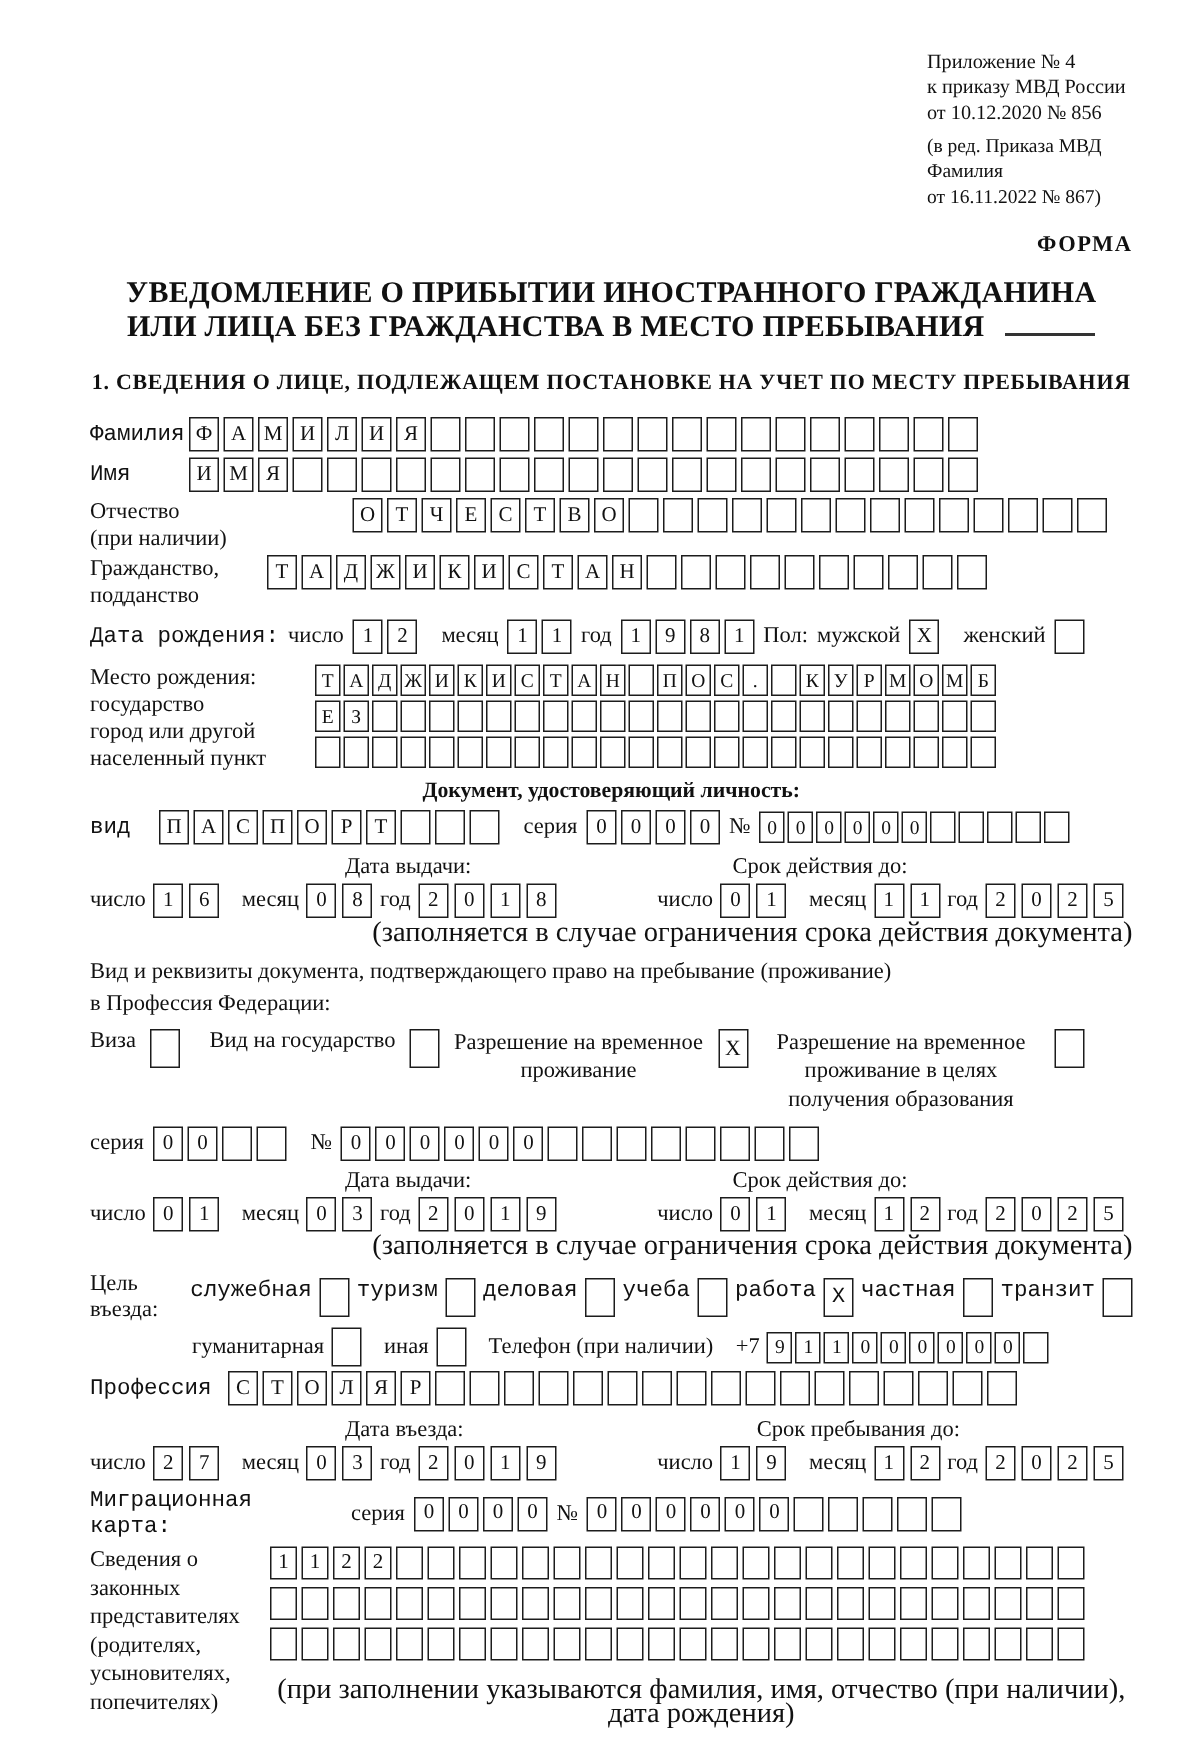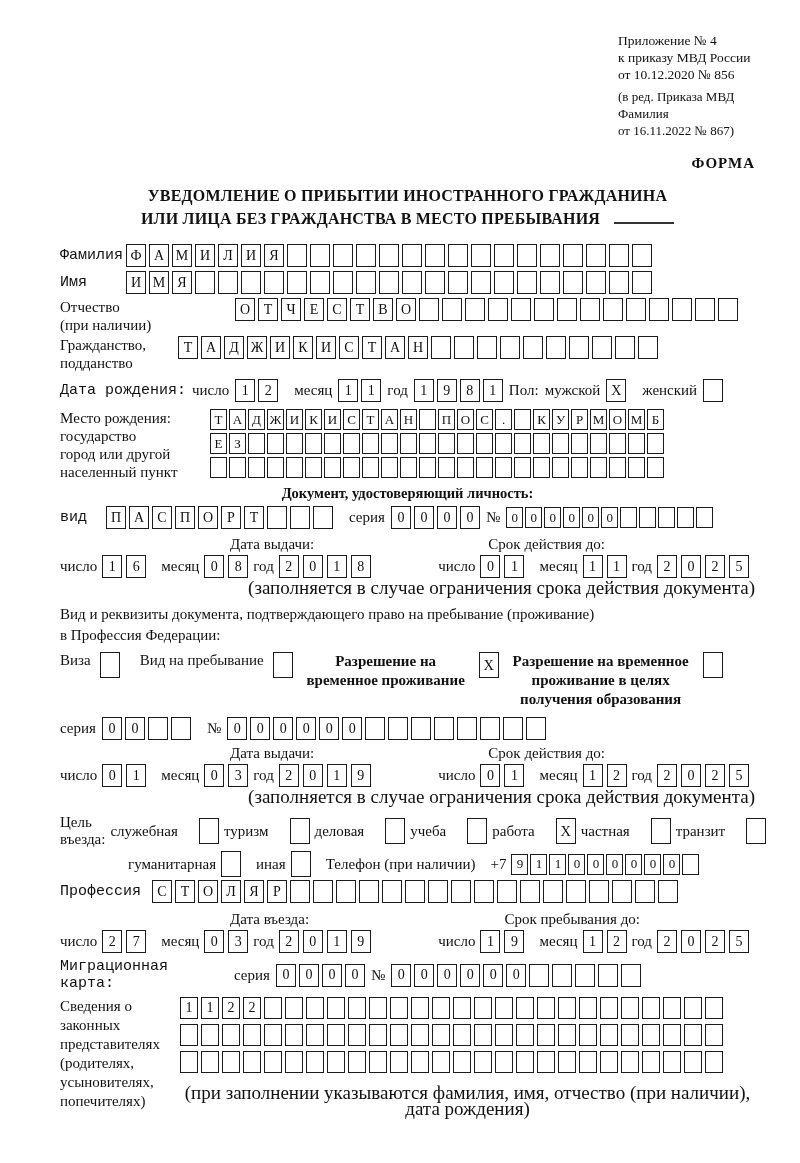--- a/index.html
+++ b/index.html
@@ -4,21 +4,21 @@
 <style>
   html,body{margin:0;padding:0;width:800px;height:1163px;background:#fff;overflow:hidden;}
   body{font-family:"Liberation Serif","DejaVu Serif",serif;color:#111;font-size:15px;}
   .page{box-sizing:border-box;width:800px;height:1163px;padding:32px 45px 12px 60px;position:relative;}
 
   
   .hdr{margin-left:558px;font-size:13.5px;line-height:17px;}
   .hdr .grp2{margin-top:5px;font-size:13px;}
   .forma{text-align:right;font-weight:bold;margin-top:16px;font-size:15px;letter-spacing:1px;}
 
-  .title{text-align:center;font-weight:bold;font-size:16px;line-height:23px;margin-top:12px;letter-spacing:.2px;}
+  .title{text-align:center;font-weight:bold;font-size:20px;line-height:23px;margin-top:12px;letter-spacing:.2px;}
   .t-underline{display:inline-block;width:60px;border-bottom:2.2px solid #333;margin-left:14px;}
   .sec{font-weight:bold;font-size:14.6px;margin-top:17px;text-align:center;letter-spacing:.5px;}
 
   
   .row{display:flex;align-items:center;margin-top:4px;}
   .row.top{align-items:flex-start;}
   .lbl{flex-shrink:0;font-family:Liberation Mono, monospace;}
   .w66{width:66px;}
   .w118{width:118px;}
   .w175{width:175px;}
@@ -43,27 +43,27 @@
   .dgroup .boxes{gap:4px;}
   .dgroup.right{margin-left:auto;margin-right:6px;}
   .note{font-size:19px;margin-top:2px;line-height:16px;}
   .note.r{text-align:right;}
   .note.c{text-align:center;padding-left:105px;margin-top:12px;}
 
   .para{margin-top:8px;line-height:21px;}
 
   
   .permits{display:flex;align-items:flex-start;margin-top:6px;gap:9px;}
-  .permit-text{width:168px;text-align:center;line-height:19px;flex-shrink:0;font-weight:bold;}
+  .permit-text{width:168px;text-align:center;line-height:19px;flex-shrink:0;}
   .permit-text.wide{width:186px;}
   .pgap{width:2px;}
 
   
   .purpose{display:flex;align-items:center;gap:5px;margin-top:9px;}
-  .purpose .opt{display:flex;align-items:center;gap:21px;}
+  .purpose .opt{display:flex;gap:5px;font-family:Liberation Mono, monospace;}
   .indent68{margin-left:68px;}
 
   
   .rep-labels{width:120px;line-height:19px;flex-shrink:0;}
   .rep-rows{display:flex;flex-direction:column;gap:5px;}
   .boxes.rp{gap:3px;}
   .boxes.rp .cbox{width:18px;height:22px;}
   .gapL{margin-left:10px;}
 </style>
 </head>
@@ -81,20 +81,21 @@
     </div>
   </div>
 
   <div class="forma">ФОРМА</div>
 
   <div class="title">
     <div>УВЕДОМЛЕНИЕ О ПРИБЫТИИ ИНОСТРАННОГО ГРАЖДАНИНА</div>
     <div><span>ИЛИ ЛИЦА БЕЗ ГРАЖДАНСТВА В МЕСТО ПРЕБЫВАНИЯ</span><span class="t-underline"></span></div>
   </div>
 
+  <div class="sec">1. СВЕДЕНИЯ О ЛИЦЕ, ПОДЛЕЖАЩЕМ ПОСТАНОВКЕ НА УЧЕТ ПО МЕСТУ ПРЕБЫВАНИЯ</div>
 
   <div class="row" style="margin-top:14px;">
     <div class="lbl w66">Фамилия</div>
     <div class="boxes">
         <div class="cbox">Ф</div>
         <div class="cbox">А</div>
         <div class="cbox">М</div>
         <div class="cbox">И</div>
         <div class="cbox">Л</div>
         <div class="cbox">И</div>
@@ -416,21 +417,21 @@
     <div>Вид и реквизиты документа, подтверждающего право на пребывание (проживание)</div>
     <div>в Профессия Федерации:</div>
   </div>
 
   <div class="permits">
     <span>Виза</span>
     <div class="boxes cb">
         <div class="cbox"></div>
       </div>
     <span class="pgap"></span>
-    <span>Вид на пребывание</span>
+    <span>Вид на государство</span>
     <div class="boxes cb">
         <div class="cbox"></div>
       </div>
     <div class="permit-text">Разрешение на временное проживание</div>
     <div class="boxes cb">
         <div class="cbox">X</div>
       </div>
     <div class="permit-text wide">Разрешение на временное проживание в целях получения образования</div>
     <div class="boxes cb">
         <div class="cbox"></div>

